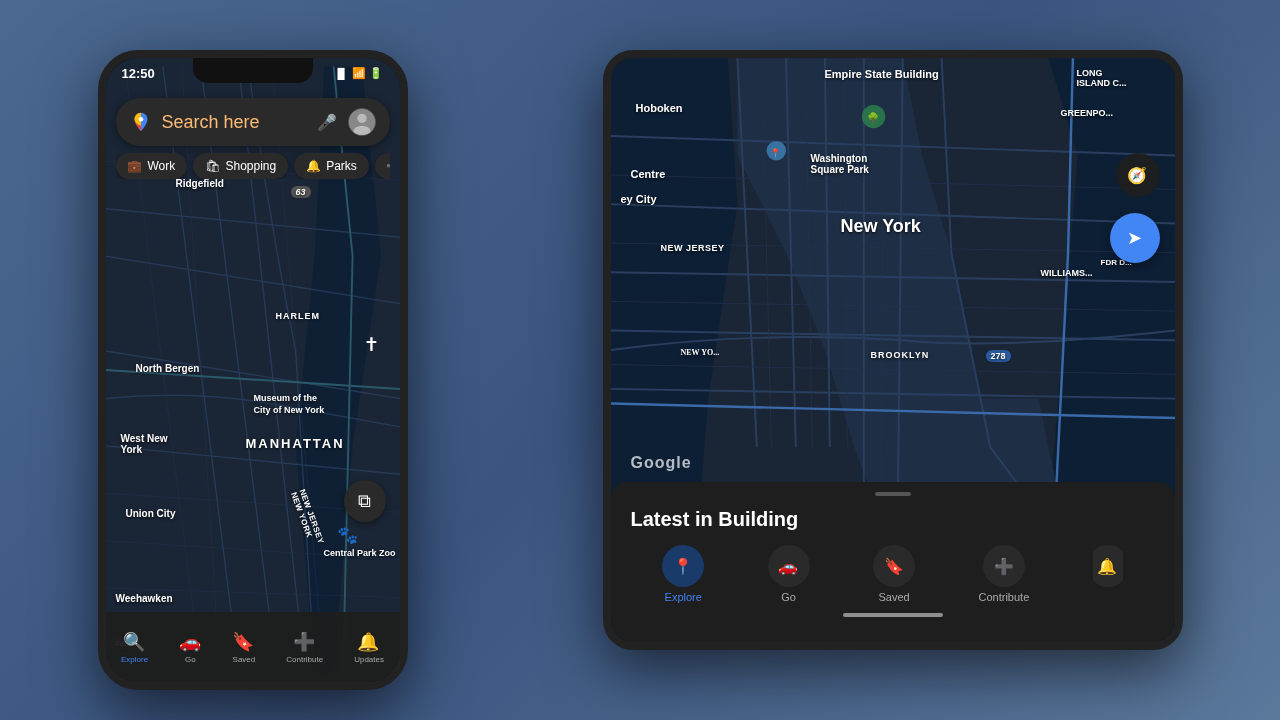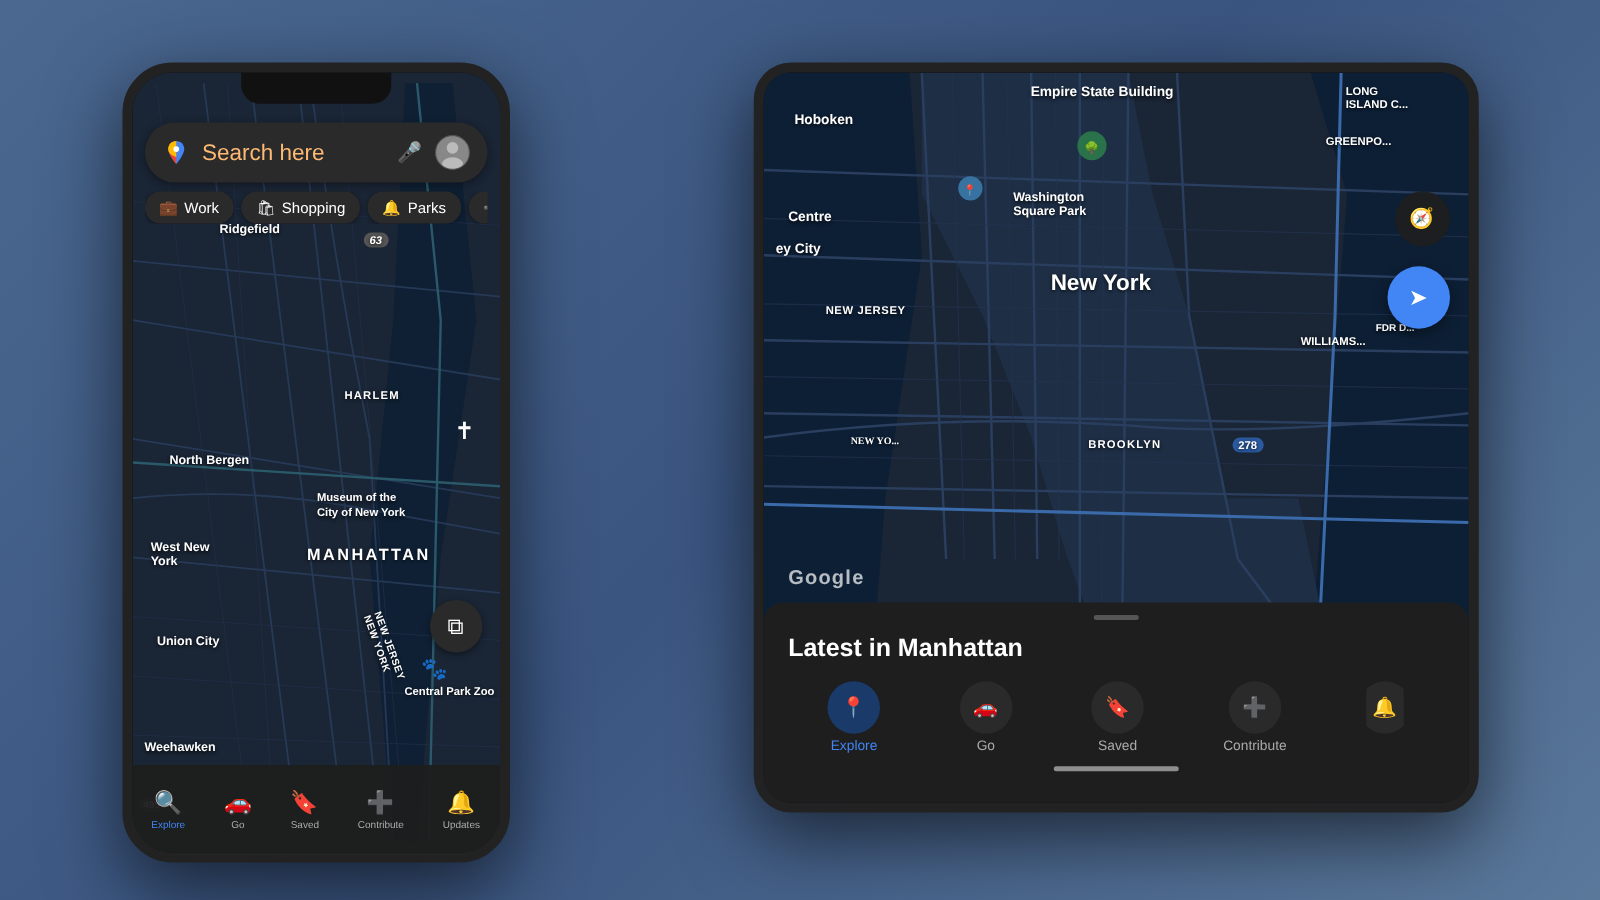--- a/index.html
+++ b/index.html
@@ -415,20 +415,28 @@
           <line x1="0" y1="320" x2="310" y2="340"></line>
         </g>
 
         <text x="280" y="300" fill="white" font-size="20" text-anchor="middle">✝</text>
 
         <text x="255" y="500" fill="#4a9a7a" font-size="18" text-anchor="middle">🐾</text>
       </svg>
 
       <div class="notch"></div>
 
+      <div class="status-bar">
+        <span class="status-time">12:50</span>
+        <div class="status-icons">
+          <span style="font-size:10px">▐▌</span>
+          <span>📶</span>
+          <span>🔋</span>
+        </div>
+      </div>
 
       <div class="search-bar">
         <svg class="google-logo" viewBox="0 0 24 24">
           <path d="M12 2C8.13 2 5 5.13 5 9c0 5.25 7 13 7 13s7-7.75 7-13c0-3.87-3.13-7-7-7z" fill="#4285f4"></path>
           <path d="M12 2C8.13 2 5 5.13 5 9c0 5.25 7 13 7 13" fill="#ea4335"></path>
           <path d="M5 9c0-3.87 3.13-7 7-7v14S5 14.25 5 9z" fill="#fbbc05"></path>
           <circle cx="12" cy="9" r="2.5" fill="white"></circle>
         </svg>
         <span class="search-text">Search here</span>
         <span class="mic-icon">🎤</span>
@@ -546,21 +554,21 @@
           <line x1="0" y1="355" x2="580" y2="370"></line>
         </g>
 
         <circle cx="270" cy="60" r="12" fill="#2a7a4a" opacity="0.9"></circle>
         <text x="270" y="65" fill="white" font-size="10" text-anchor="middle">🌳</text>
 
         <circle cx="170" cy="95" r="10" fill="#3a7aaa" opacity="0.9"></circle>
         <text x="170" y="100" fill="white" font-size="9" text-anchor="middle">📍</text>
       </svg>
 
-      <div class="map-label-2" style="top:32px;left:25px;">Hoboken</div>
+      <div class="map-label-2" style="top:44px;left:25px;">Hoboken</div>
       <div class="map-label-2" style="top:10px;left:190px;margin-left:24px;">Empire State Building</div>
       <div class="map-label-2" style="top:10px;left:466px;font-size:9px;">LONG<br>ISLAND C...</div>
       <div class="map-label-2" style="top:95px;left:200px;font-size:10px;">Washington<br>Square Park</div>
       <div class="map-label-2" style="top:110px;left:20px;">Centre</div>
       <div class="map-label-2" style="top:135px;left:10px;">ey City</div>
       <div class="map-label-2" style="top:185px;left:50px;font-size:9px;letter-spacing:0.5px;">NEW JERSEY</div>
       <div class="map-label-2" style="top:158px;left:230px;font-size:18px;font-weight:bold;letter-spacing:0;">New York</div>
       <div class="map-label-2" style="top:292px;left:260px;font-size:9px;letter-spacing:1px;">BROOKLYN</div>
       <div class="map-label-2" style="top:290px;left:70px;font-size:8px;font-family:Liberation Serif, serif;">NEW YO...</div>
       <div class="map-label-2" style="top:210px;left:430px;font-size:9px;">WILLIAMS...</div>
@@ -573,21 +581,21 @@
       </div>
 
       <div class="nav-arrow-btn" style="position:absolute;right:15px;top:155px;width:50px;height:50px;background:#4285f4;border-radius:50%;display:flex;align-items:center;justify-content:center;color:white;font-size:18px;z-index:10;box-shadow:0 3px 10px rgba(0,0,0,0.4);">
         <span>➤</span>
       </div>
 
       <div class="google-watermark">Google</div>
 
       <div class="bottom-sheet">
         <div class="sheet-handle"></div>
-        <div class="sheet-title">Latest in Manhattan</div>
+        <div class="sheet-title">Latest in Building</div>
         <div class="sheet-tabs">
 
           <div class="sheet-tab active">
             <div class="tab-icon-circle active">
               <span style="color:#4285f4;font-size:16px;">📍</span>
             </div>
             <span style="color:#4285f4;font-size:11px;">Explore</span>
           </div>
 
           <div class="sheet-tab inactive">

